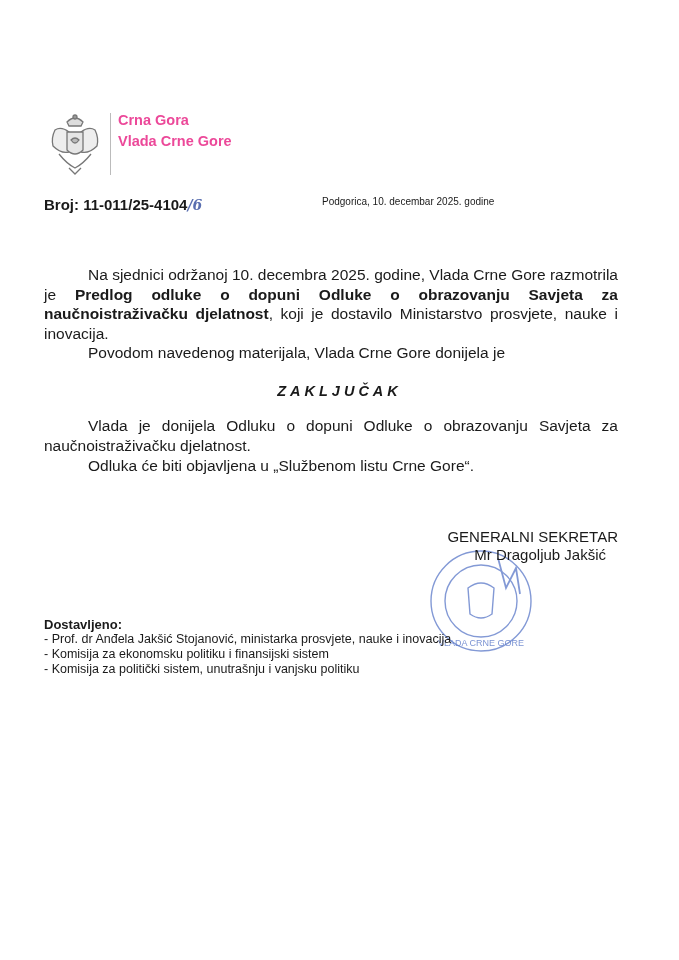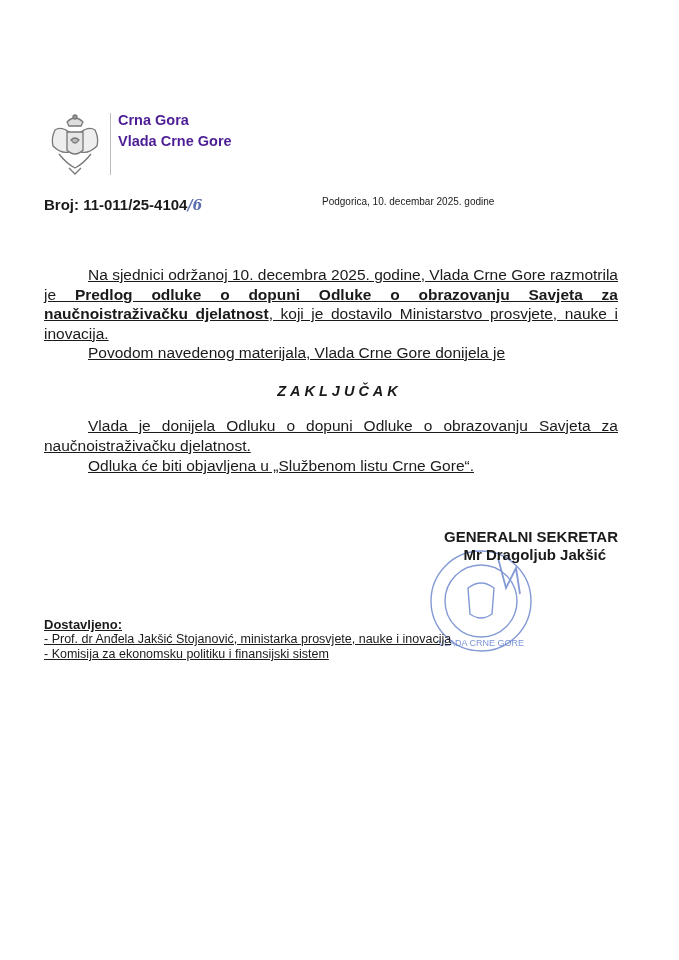--- a/index.html
+++ b/index.html
@@ -1,20 +1,20 @@
 <!DOCTYPE html>
 <html><head>
 <meta charset="utf-8">
 <style>
   html, body { margin:0; padding:0; background:#ffffff; }
   body { width:679px; height:960px; position:relative; overflow:hidden;
          font-family:"Liberation Sans", sans-serif; color:#1a1a1a; }
   .abs { position:absolute; }
-  .hdr-line { font-size:14.5px; font-weight:bold; line-height:21px; color:#4c1d95; }
-  .body-text { font-size:15.5px; line-height:19.5px; text-align:justify;text-decoration:underline; }
+  .hdr-line { font-size:14.5px; font-weight:bold; line-height:21px; color:#ec4899; }
+  .body-text { font-size:15.5px; line-height:19.5px; text-align:justify; }
   .indent { text-indent:44px; }
   .title { font-size:14.5px; font-weight:bold; letter-spacing:4px; }
   .list { font-size:12.5px; line-height:15px; }
 </style>
 </head>
 <body>
 
 <div class="abs" style="left:47px;top:112px;width:56px;height:64px;">
   <svg width="56" height="64" viewBox="0 0 56 64">
     <g fill="none" stroke="#777" stroke-width="1.3">
@@ -56,22 +56,23 @@
     <g fill="none" stroke="#5a78c8" stroke-width="1.4" opacity="0.75">
       <circle cx="53" cy="53" r="50"></circle>
       <circle cx="53" cy="53" r="36"></circle>
       <path d="M40 40 Q53 30 66 40 L64 66 Q53 74 42 66Z"></path>
       <path d="M70 10 L78 40 L88 20 L92 46" stroke-width="1.8"></path>
     </g>
     <text x="53" y="98" text-anchor="middle" font-size="9" fill="#5a78c8" opacity="0.8" font-family="Liberation Sans, sans-serif">VLADA CRNE GORE</text>
   </svg>
 </div>
 
-<div class="abs" style="left:400px;top:528px;width:218px;text-align:right;font-weight:bold;font-size:15px;line-height:18px;">
+<div class="abs" style="left:400px;top:528px;width:218px;text-align:right;font-weight:normal;font-size:15px;line-height:18px;">
   <div>GENERALNI SEKRETAR</div>
   <div style="padding-right:12px;">Mr Dragoljub Jakšić</div>
 </div>
 
-<div class="abs list" style="left:44px;top:617px;text-decoration:underline;">
+<div class="abs list" style="left:44px;top:617px;">
   <div style="font-weight:bold;font-size:13px;">Dostavljeno:</div>
   <div>- Prof. dr Anđela Jakšić Stojanović, ministarka prosvjete, nauke i inovacija</div>
   <div>- Komisija za ekonomsku politiku i finansijski sistem</div>
+  <div>- Komisija za politički sistem, unutrašnju i vanjsku politiku</div>
 </div>
 
 </body></html>

